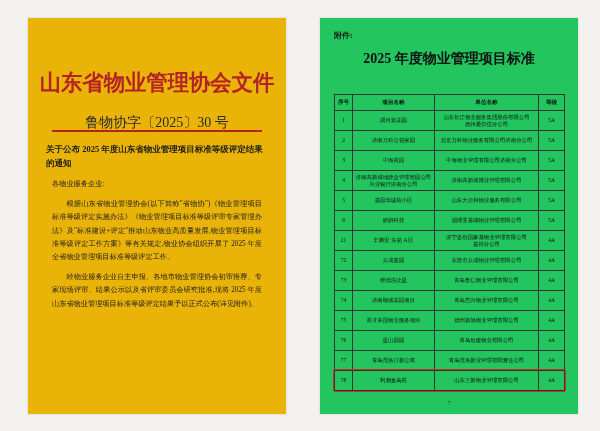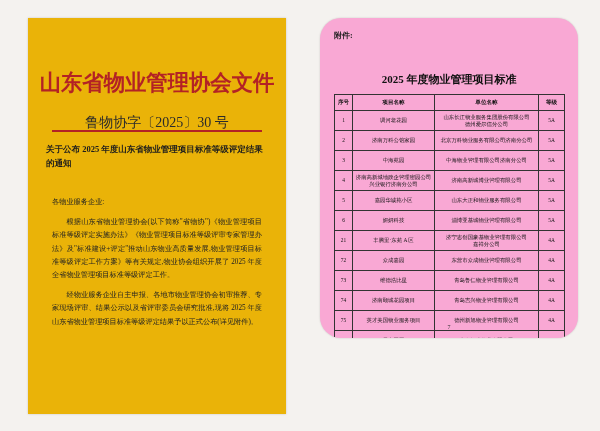--- a/index.html
+++ b/index.html
@@ -82,54 +82,51 @@
     line-height: 13.2px;
     color: #222222;
     text-align: justify;
   }
   .doc-body p {
     margin: 0 0 7px 0;
     text-indent: 14.4px;
   }
   .doc-body p.no-indent {
     text-indent: 0;
-    margin-top: 18px;
   }
 
   
   .right-doc {
     position: absolute;
     left: 320px;
     top: 18px;
     width: 258px;
-    height: 320px;
-    background: #f9a8d4;
+    height: 396px;
+    background: #22c55e;
     box-shadow: 0 0 2px rgba(0,0,0,0.18);
     overflow: hidden;
-    border-radius: 21px;
   }
   .attach-label {
     position: absolute;
     left: 14px;
     top: 12px;
     font-size: 8px;
     font-weight: bold;
     color: #1d1d1d;
   }
   .right-title {
     position: absolute;
     left: 12px;
     top: 32px;
     width: 234px;
     text-align: center;
-    font-size: 11px;
+    font-size: 14px;
     font-weight: bold;
     line-height: 18px;
     color: #111111;
-    margin-top: 20px;
   }
   .table-wrap {
     position: absolute;
     left: 14px;
     top: 76px;
     width: 230px;
   }
   table.result-table {
     border-collapse: collapse;
     width: 230px;

